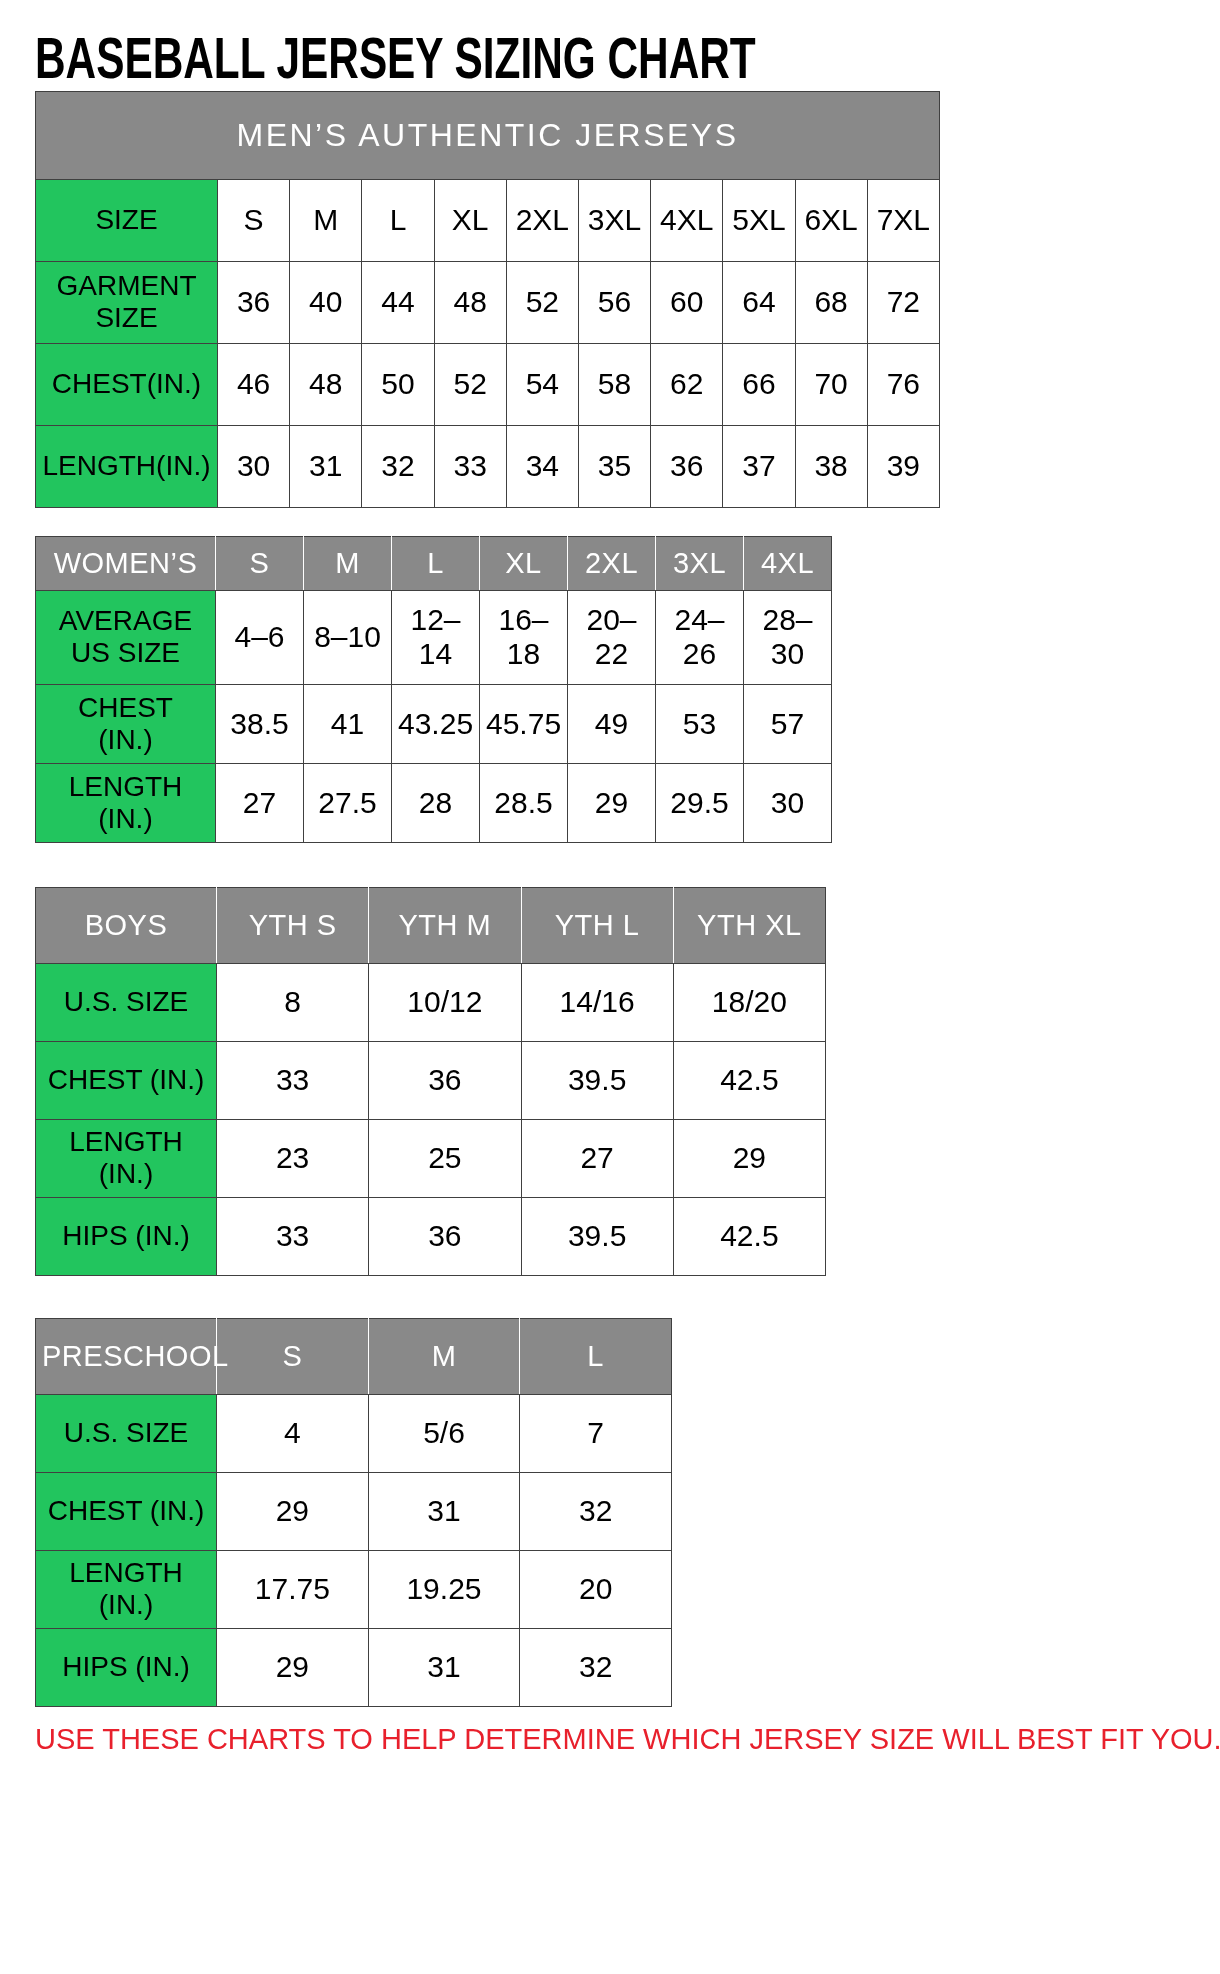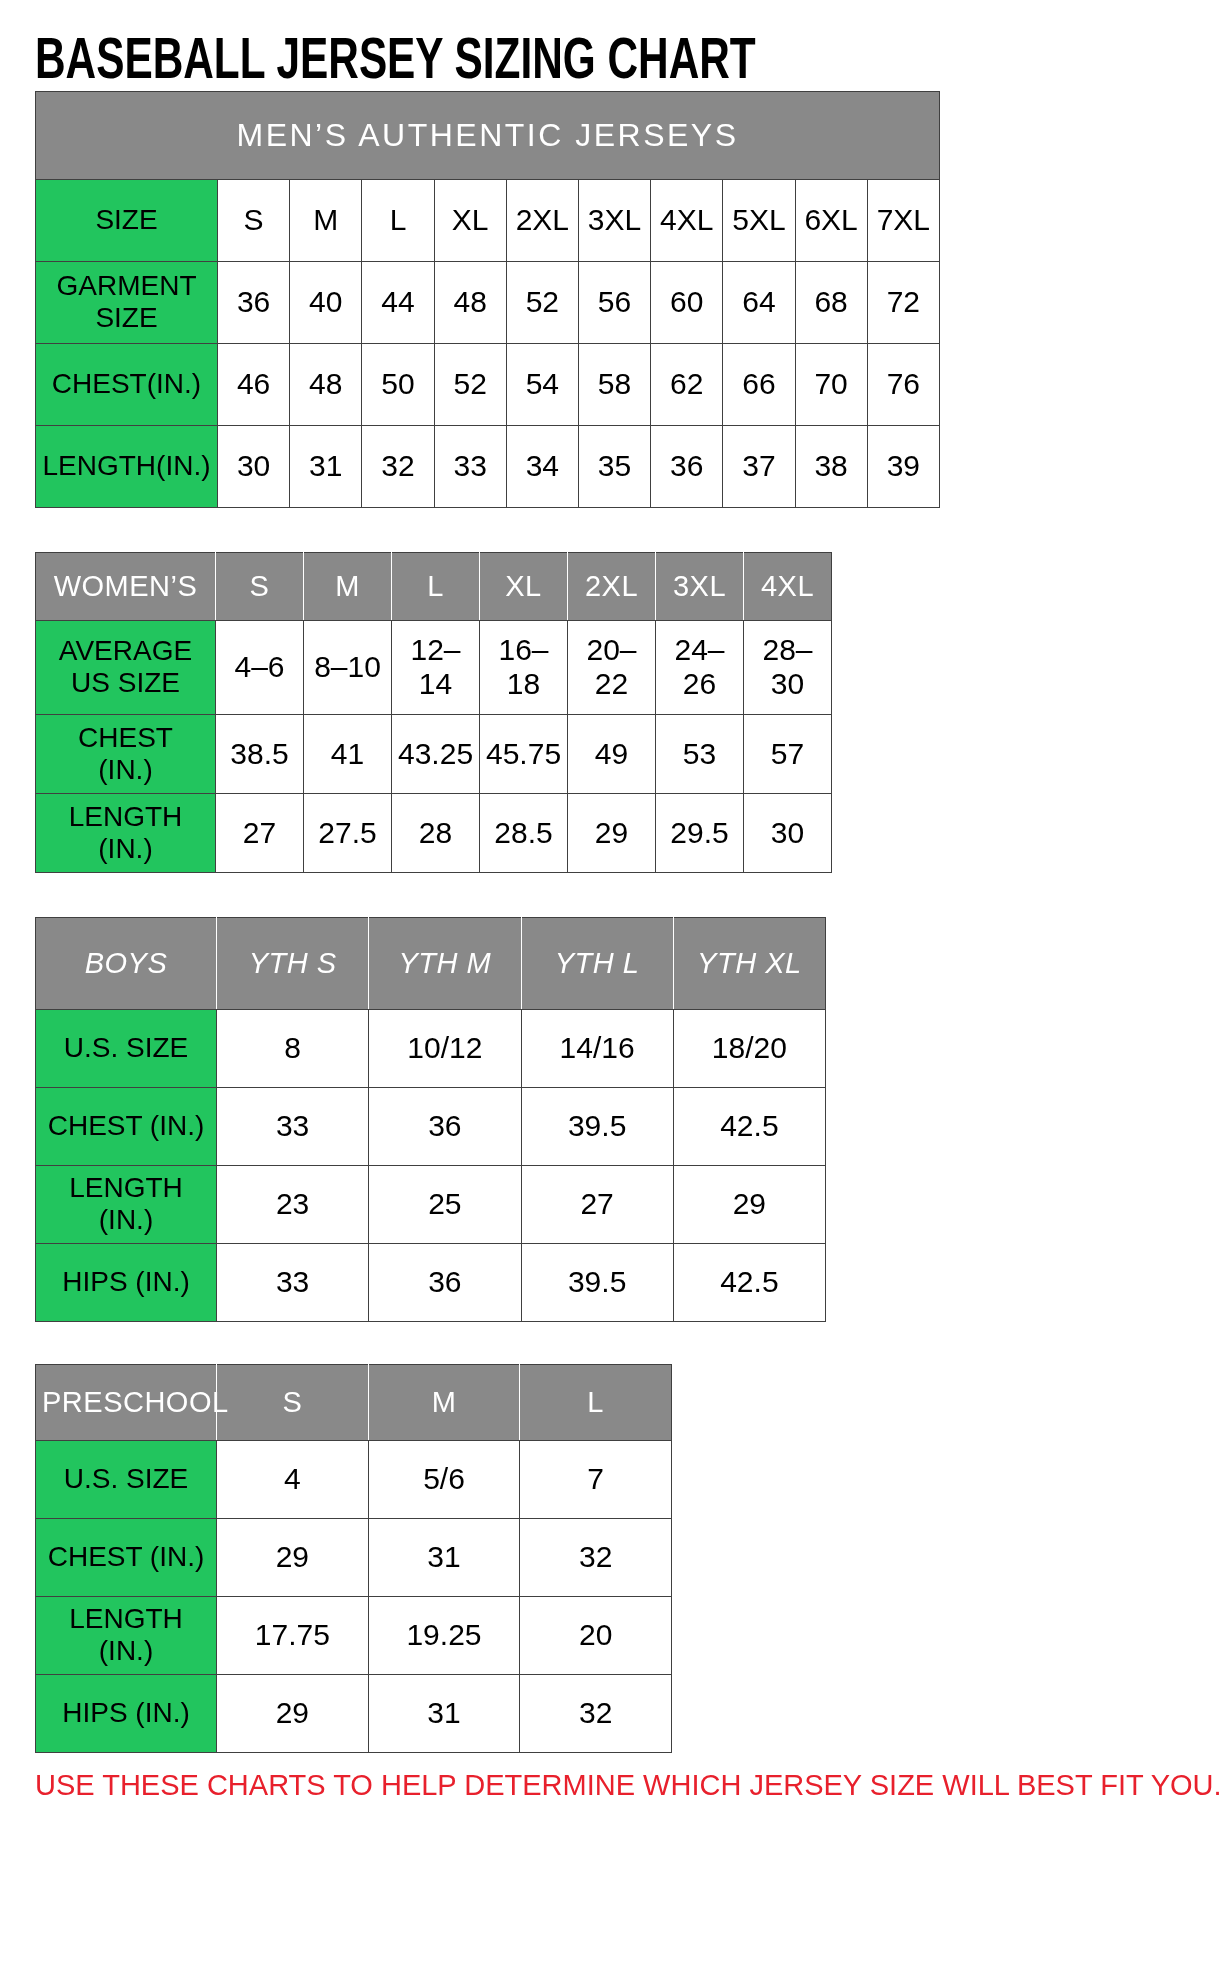--- a/index.html
+++ b/index.html
@@ -66,36 +66,36 @@
     letter-spacing:0.5px;
     border-left-color:#ffffff;
     border-right-color:#ffffff;
     border-top-color:var(--border);
     border-bottom-color:var(--border);
   }
   .tbl thead th.gray:first-child{ border-left-color:var(--border); }
   .tbl thead th.gray:last-child{ border-right-color:var(--border); }
 
   
-  .mens{ width:905px; margin:0 0 44px; }
+  .mens{ width:905px; margin:0 0 28px; }
   .mens .c-label{ width:182px; }
   .mens tbody th, .mens tbody td{ height:82px; }
 
   
   .womens{ width:797px; margin:0 0 44px; }
   .womens .c-label{ width:180px; }
-  .womens thead th{ height:68px; }
+  .womens thead th{ height:54px; }
   .womens tbody th, .womens tbody td{ height:79px; }
   .womens tbody tr:first-child th, .womens tbody tr:first-child td{ height:94px; }
   .womens tbody th.label{ padding:4px 12px; line-height:1.15; }
 
   
   .boys{ width:791px; margin:0 0 42px; }
   .boys .c-label{ width:181px; }
-  .boys thead th{ height:92px;font-style:italic; }
+  .boys thead th{ height:76px; }
   .boys tbody th, .boys tbody td{ height:78px; }
 
   
   .preschool{ width:637px; margin:0 0 6px; }
   .preschool .c-label{ width:181px; }
   .preschool thead th{ height:76px; }
   .preschool tbody th, .preschool tbody td{ height:78px; }
 
   .footer{
     color:var(--red);

